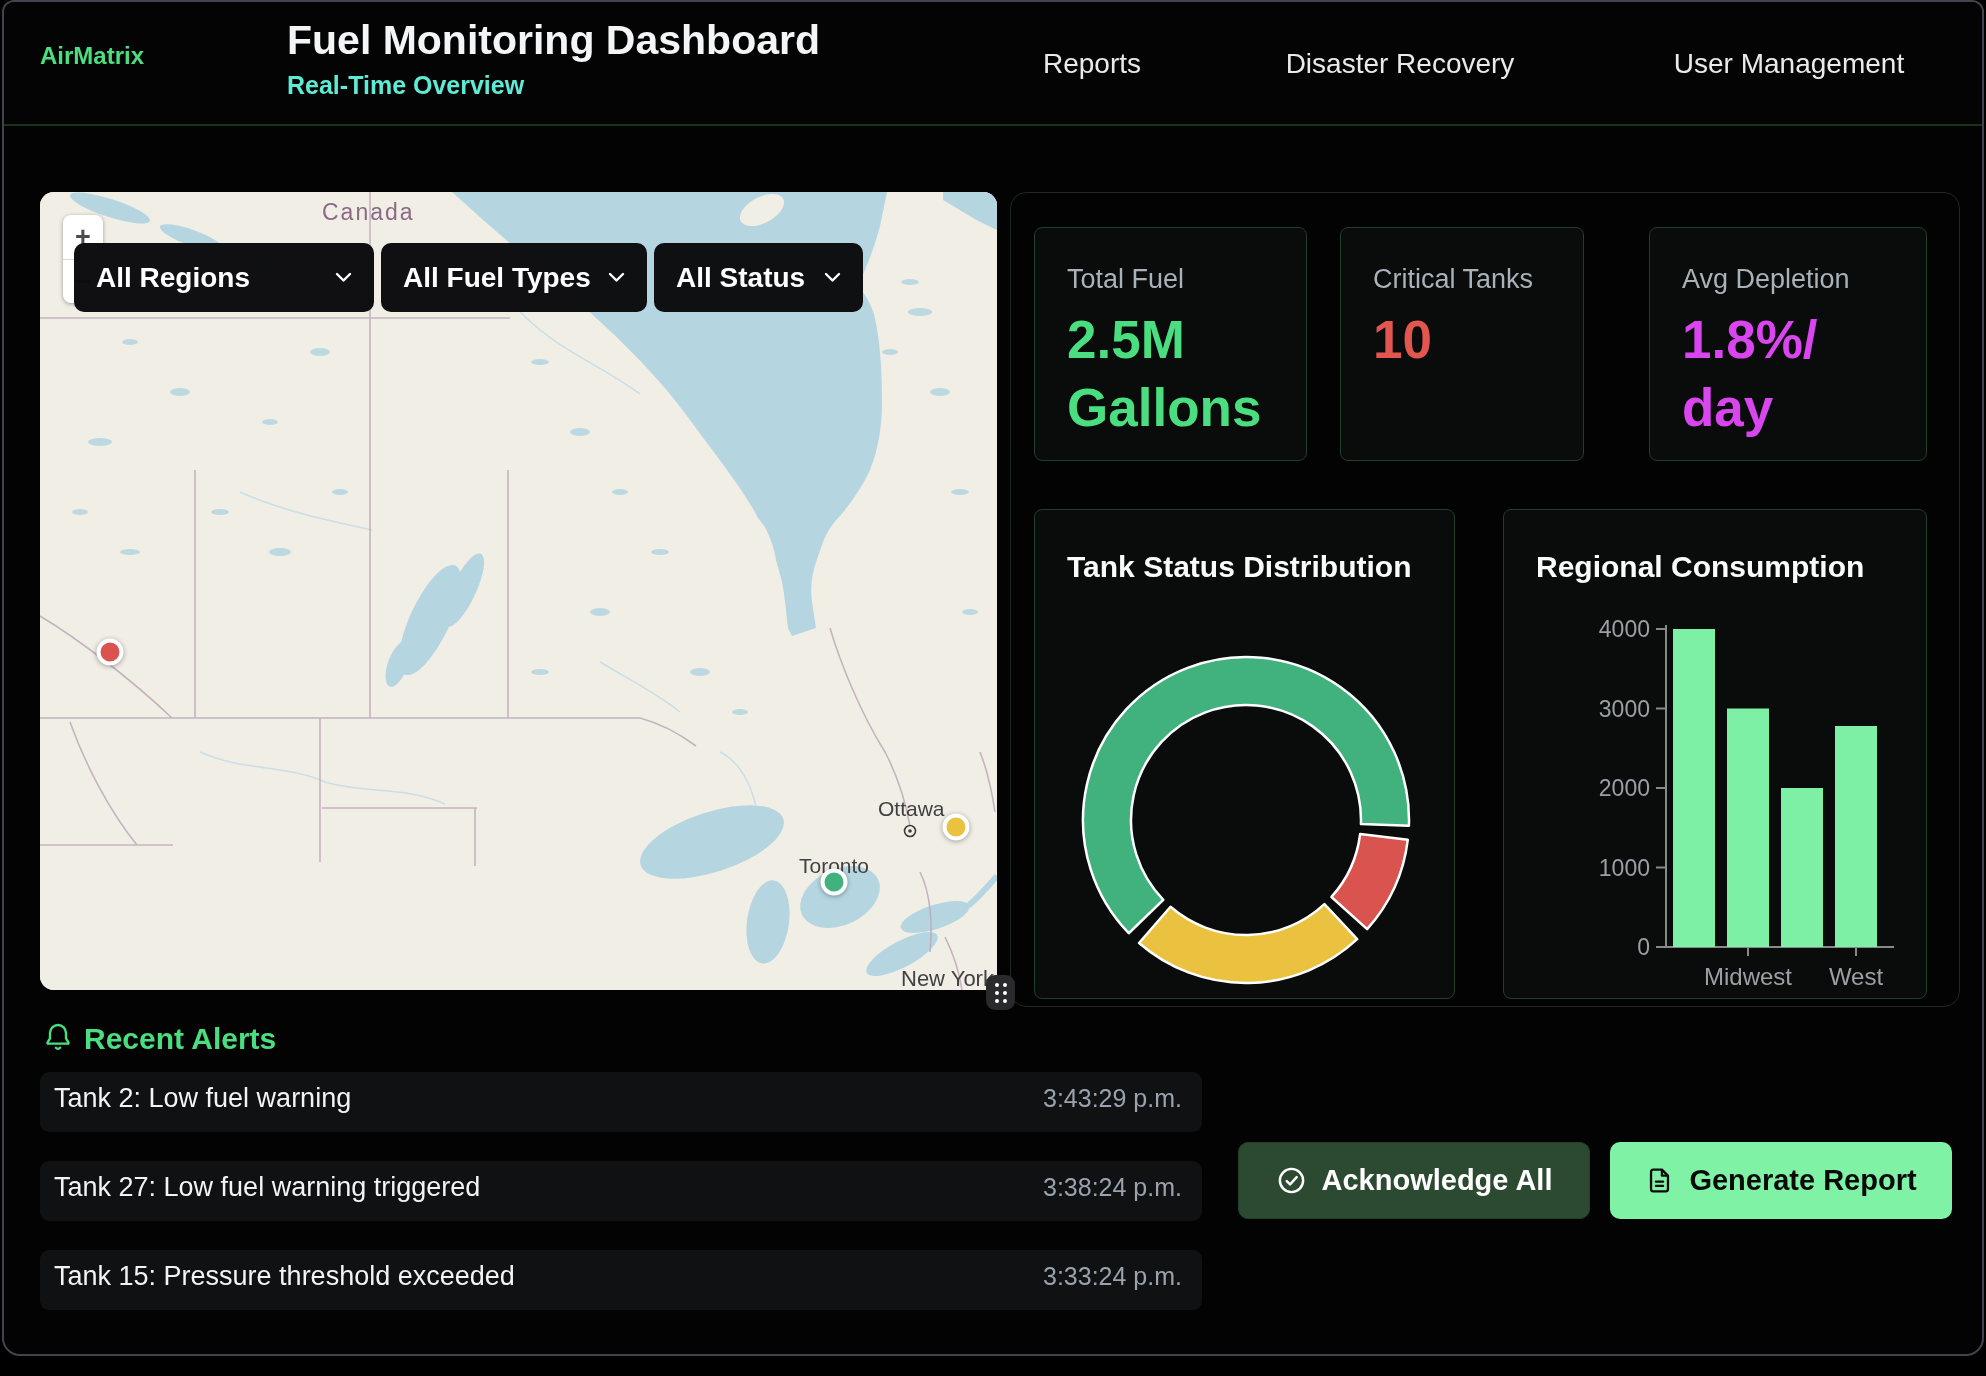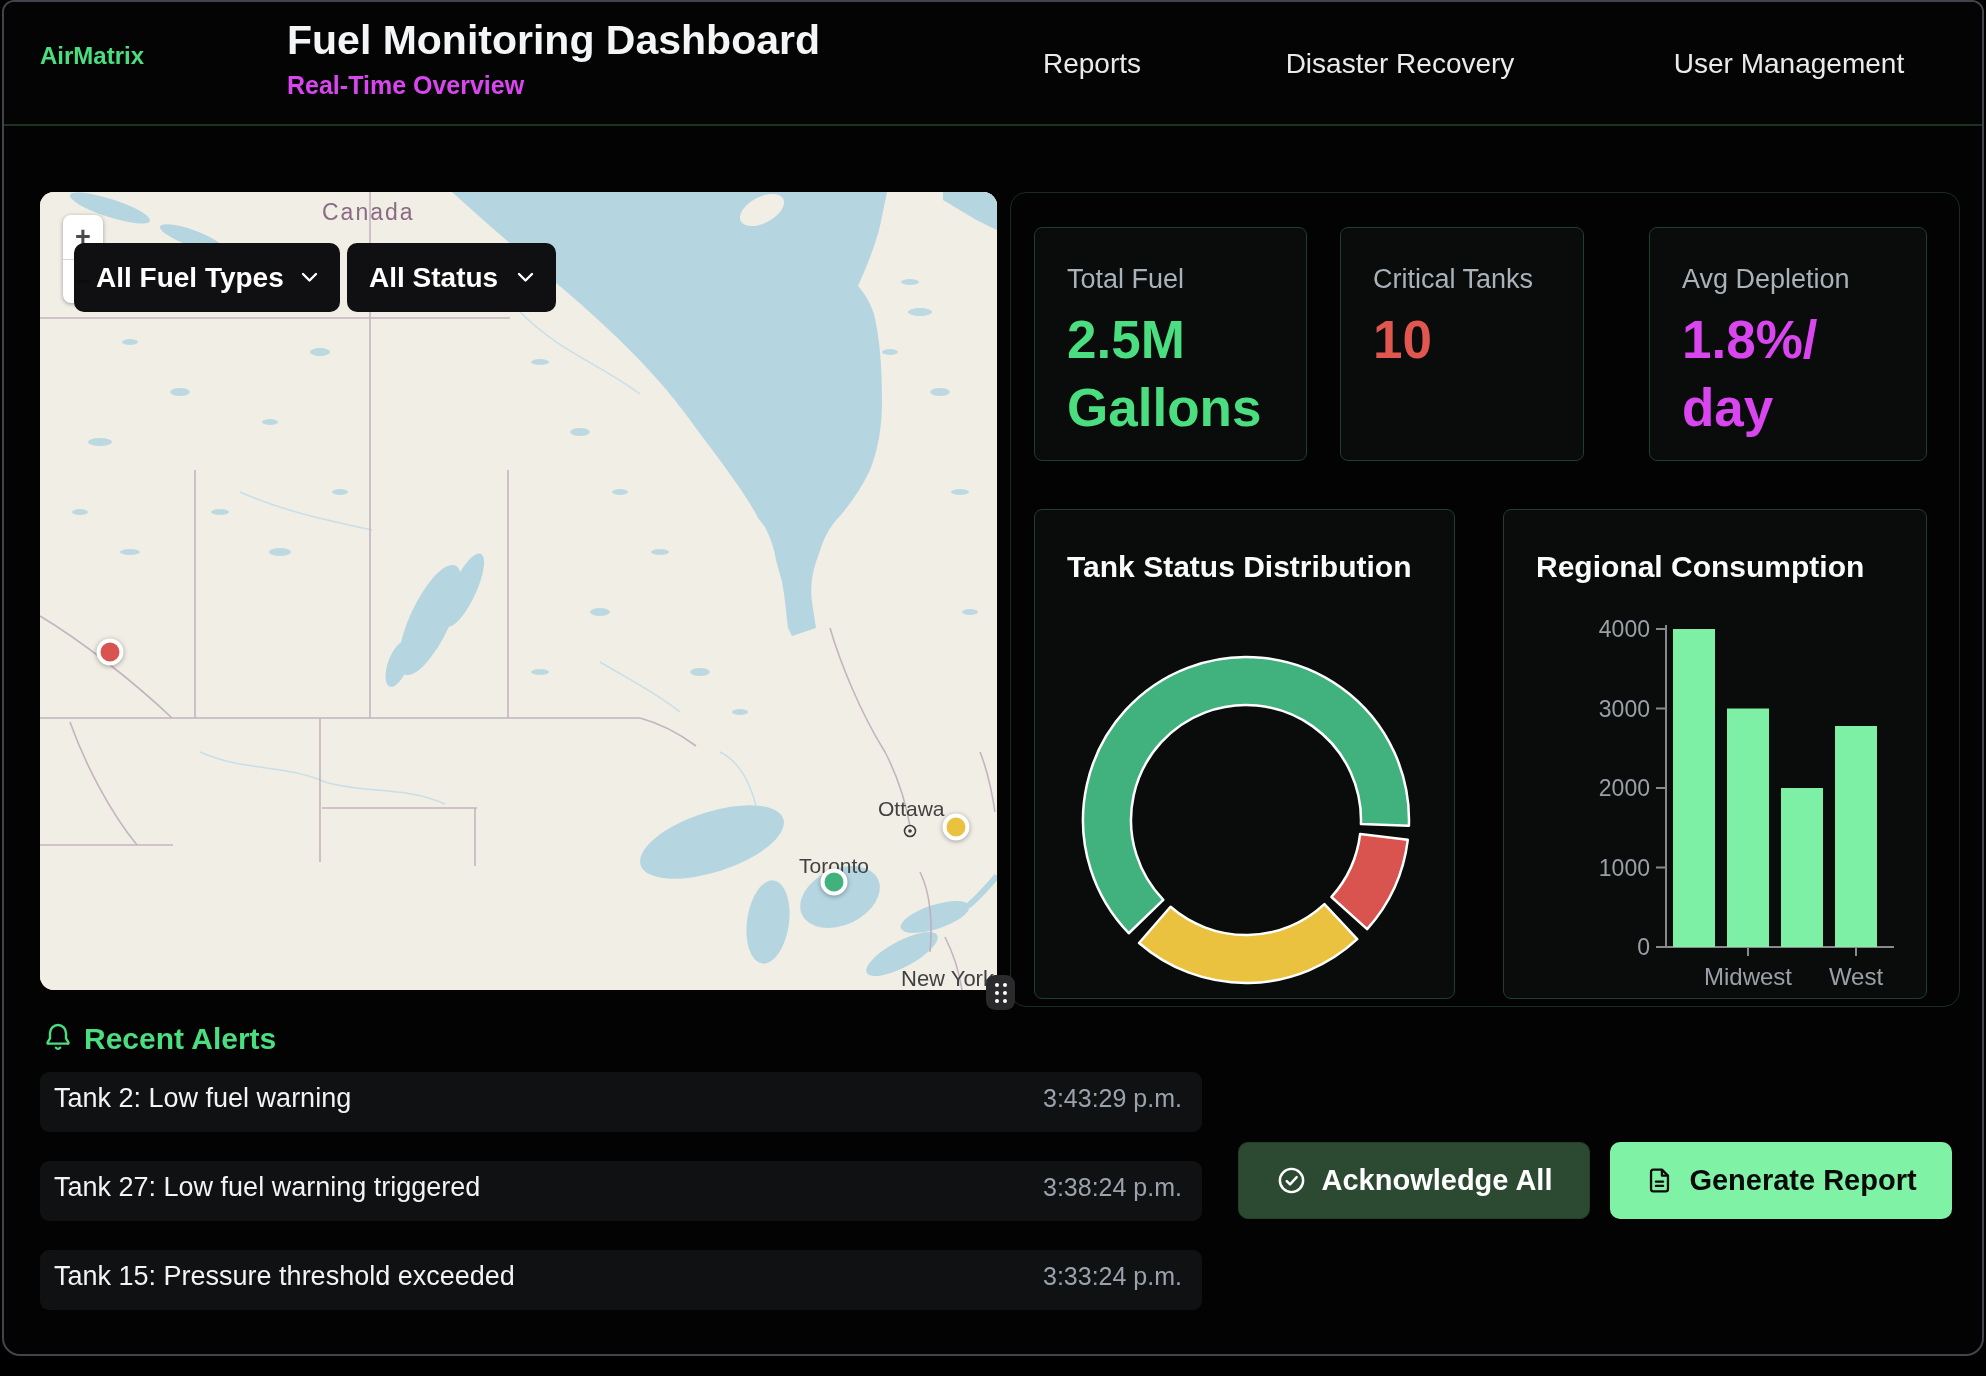--- a/index.html
+++ b/index.html
@@ -72,21 +72,21 @@
 </style>
 </head>
 <body>
 
 <div id="frame">
 
   <div class="header">
     <div class="brand" style="color:#4ade80">AirMatrix</div>
     <div class="titlewrap">
       <div class="app-title">Fuel Monitoring Dashboard</div>
-      <div class="app-subtitle" style="color:#d946ef">Real-Time Overview</div>
+      <div class="app-subtitle" style="color:#5eead4">Real-Time Overview</div>
     </div>
     <span class="nav-item" style="left:1088px">Reports</span>
     <span class="nav-item" style="left:1396px">Disaster Recovery</span>
     <span class="nav-item" style="left:1785px">User Management</span>
   </div>
 
   <div class="map">
     <svg width="957" height="798" viewBox="0 0 957 798">
       <rect x="0" y="0" width="957" height="798" fill="#f1eee6"></rect>
 
@@ -177,20 +177,26 @@
     </svg>
 
     
     <div class="zoomctl">
       <div class="zoombtn">+</div>
       <div class="zoombtn">−</div>
     </div>
 
     
     <div class="filters">
+      <div class="filter f-regions">
+        <span>All Regions</span>
+        <svg width="17" height="11" viewBox="0 0 17 11">
+            <polyline points="2,2 8.5,8.5 15,2" fill="none" stroke="#fff" stroke-width="2.4" stroke-linecap="round" stroke-linejoin="round"></polyline>
+          </svg>
+      </div>
       <div class="filter f-fuel">
         <span>All Fuel Types</span>
         <svg width="17" height="11" viewBox="0 0 17 11">
             <polyline points="2,2 8.5,8.5 15,2" fill="none" stroke="#fff" stroke-width="2.4" stroke-linecap="round" stroke-linejoin="round"></polyline>
           </svg>
       </div>
       <div class="filter f-status">
         <span>All Status</span>
         <svg width="17" height="11" viewBox="0 0 17 11">
             <polyline points="2,2 8.5,8.5 15,2" fill="none" stroke="#fff" stroke-width="2.4" stroke-linecap="round" stroke-linejoin="round"></polyline>

